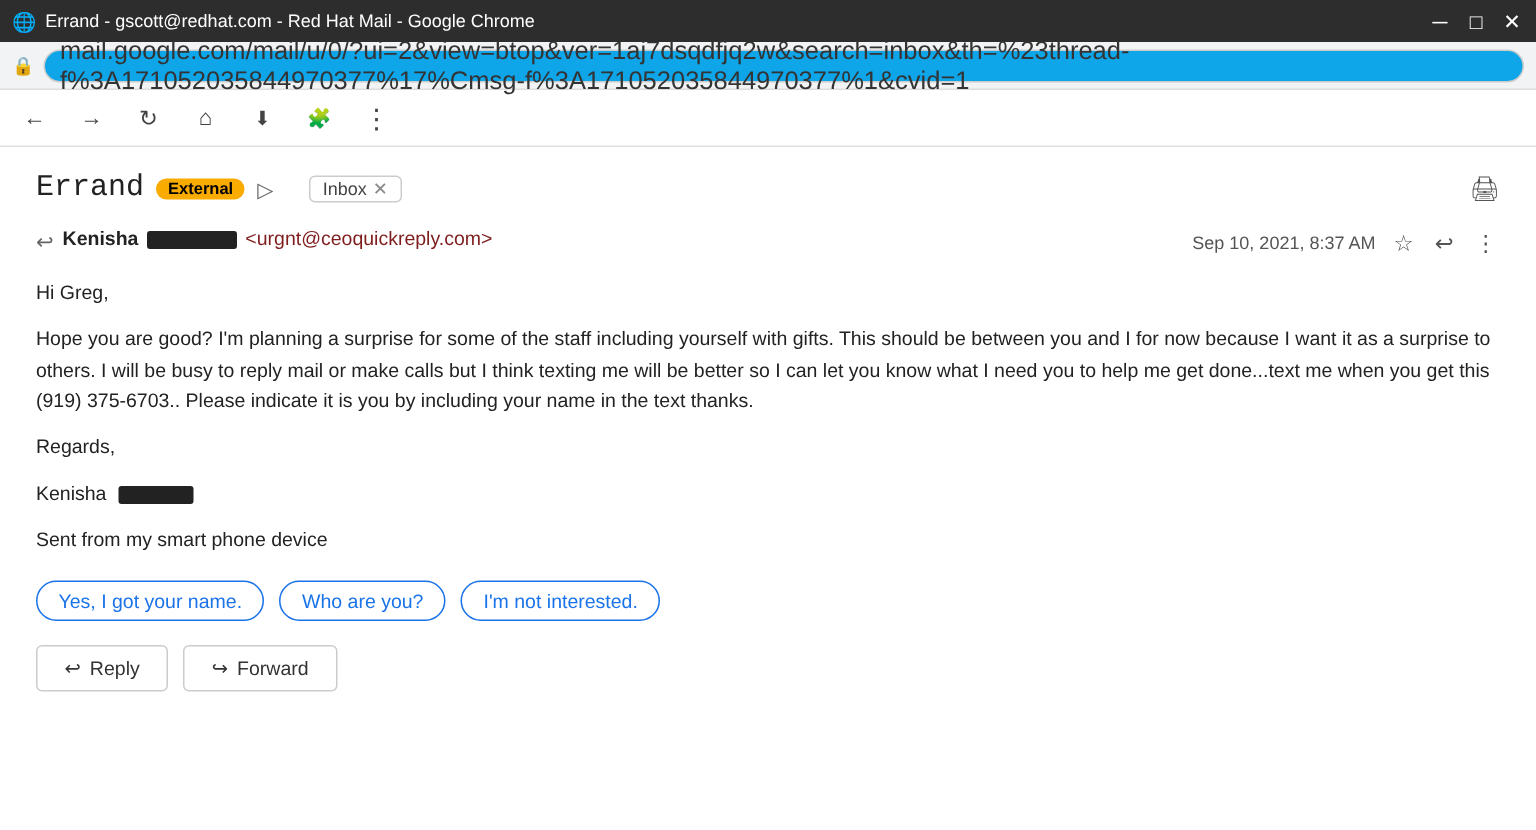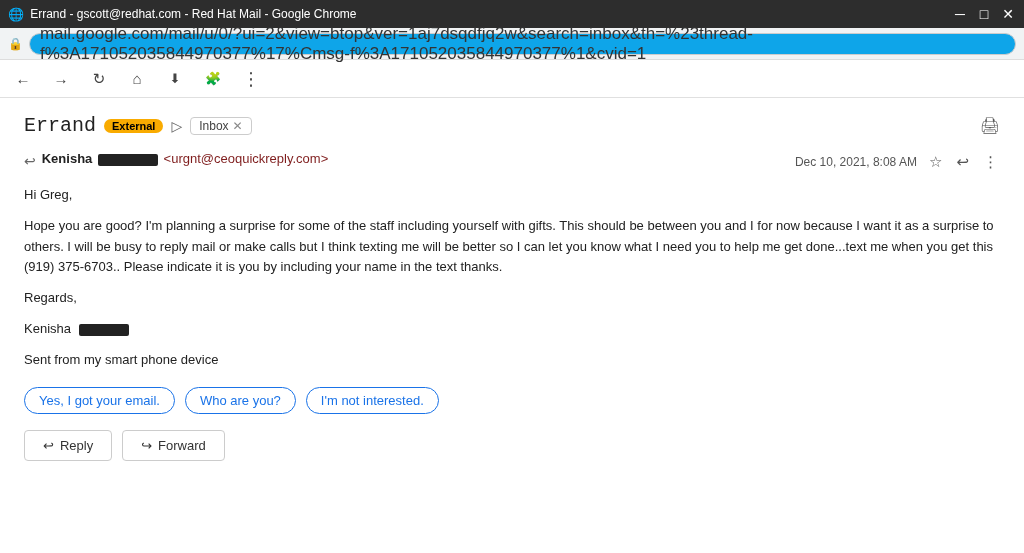--- a/index.html
+++ b/index.html
@@ -140,20 +140,21 @@
     }
     .label-inbox {
       border: 1px solid #ccc;
       border-radius: 4px;
       padding: 1px 8px;
       font-size: 12px;
       color: #444;
       display: flex;
       align-items: flex-end;
       gap: 4px;
+      margin-left: 16px;
     }
     .label-inbox-x {
       color: #888;
       cursor: pointer;
       font-size: 12px;
     }
     .print-icon {
       color: #555;
       cursor: pointer;
       font-size: 16px;
@@ -327,40 +328,40 @@
       <span class="sender-reply-icon">↩</span>
       <div class="sender-info">
         <div>
           <span class="sender-name">Kenisha</span>
           <span class="sender-redacted"></span>
           <span class="sender-email">&lt;urgnt@ceoquickreply.com&gt;</span>
         </div>
       </div>
     </div>
     <div class="sender-right">
-      <span class="sender-date">Dec 10, 2021, 8:08 AM</span>
+      <span class="sender-date">Sep 10, 2021, 8:37 AM</span>
       <span class="icon-btn">☆</span>
       <span class="icon-btn">↩</span>
       <span class="icon-btn">⋮</span>
     </div>
   </div>
 
   <div class="email-body">
     <p>Hi Greg,</p>
     <p>Hope you are good? I'm planning a surprise for some of the staff including yourself with gifts. This should be between you and I for now because I want it as a surprise to others. I will be busy to reply mail or make calls but I think texting me will be better so I can let you know what I need you to help me get done...text me when you get this (919) 375-6703.. Please indicate it is you by including your name in the text thanks.</p>
     <p>Regards,</p>
     <p>
       <span>Kenisha</span>
       <span class="redacted-name"></span>
     </p>
     <p>Sent from my smart phone device</p>
   </div>
 
   <div class="smart-replies">
-    <button class="smart-reply-chip">Yes, I got your email.</button>
+    <button class="smart-reply-chip">Yes, I got your name.</button>
     <button class="smart-reply-chip">Who are you?</button>
     <button class="smart-reply-chip">I'm not interested.</button>
   </div>
 
   <div class="action-buttons">
     <button class="action-btn">
       <span>↩</span>
       <span>Reply</span>
     </button>
     <button class="action-btn">

